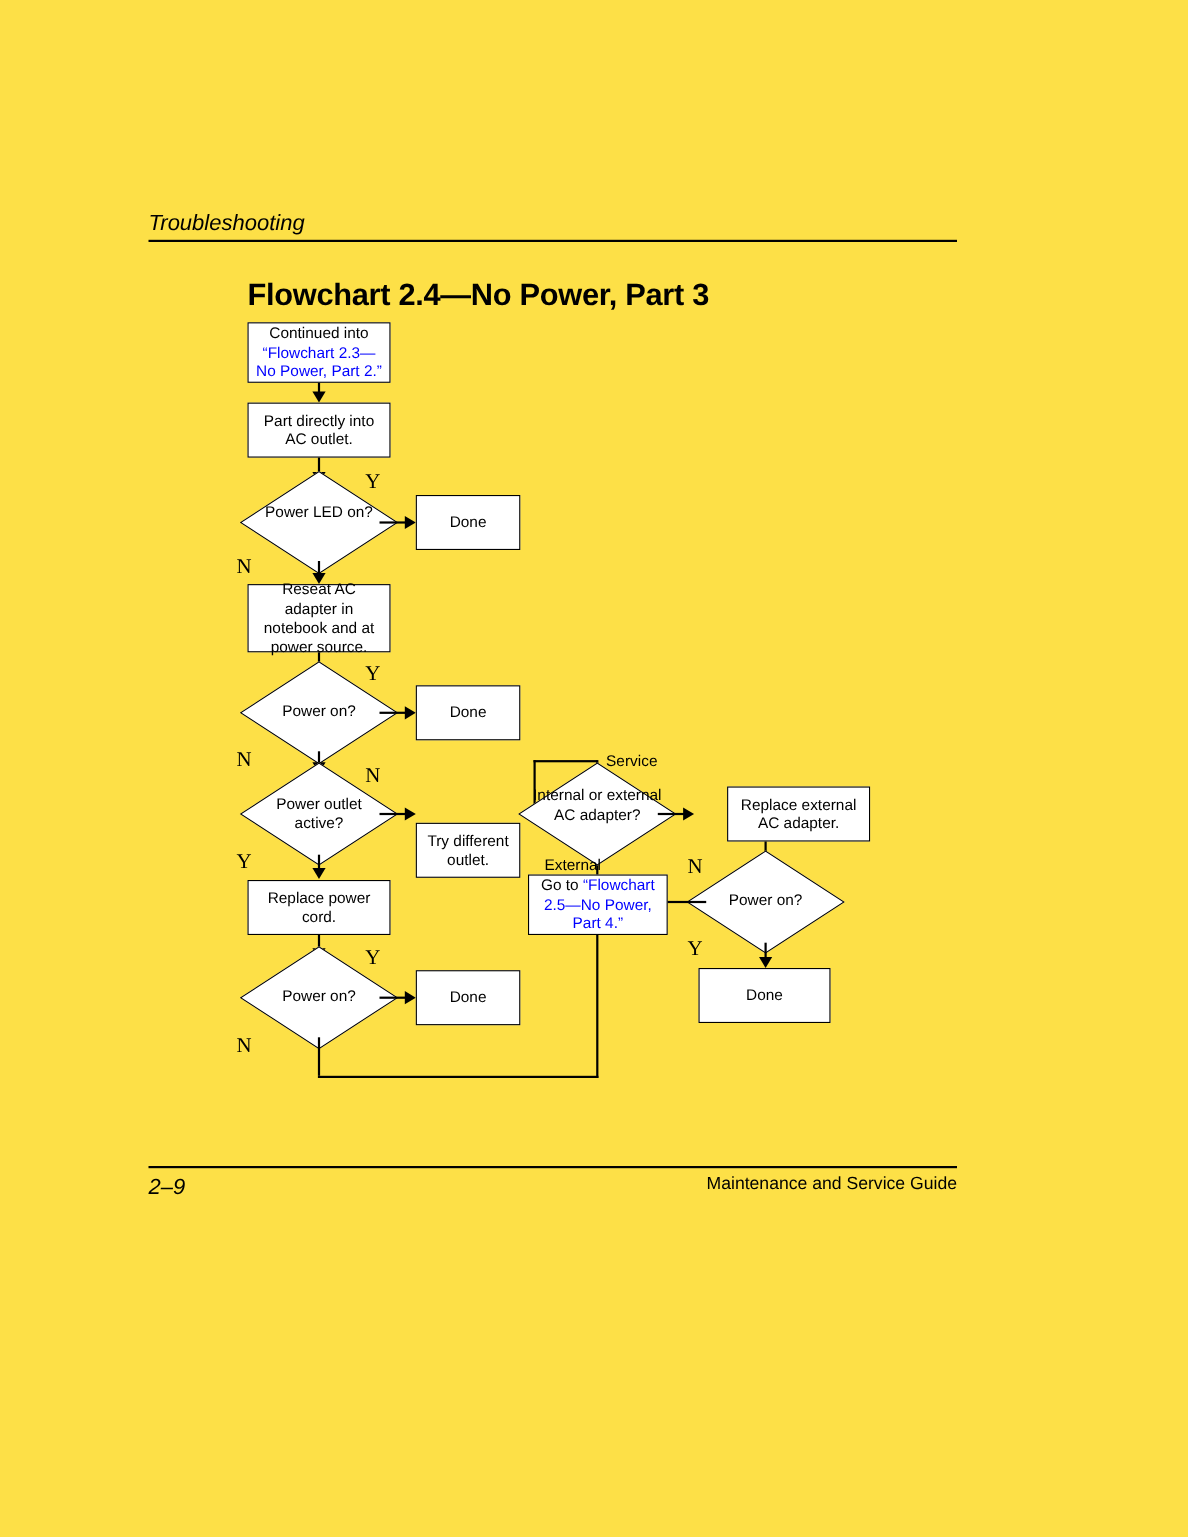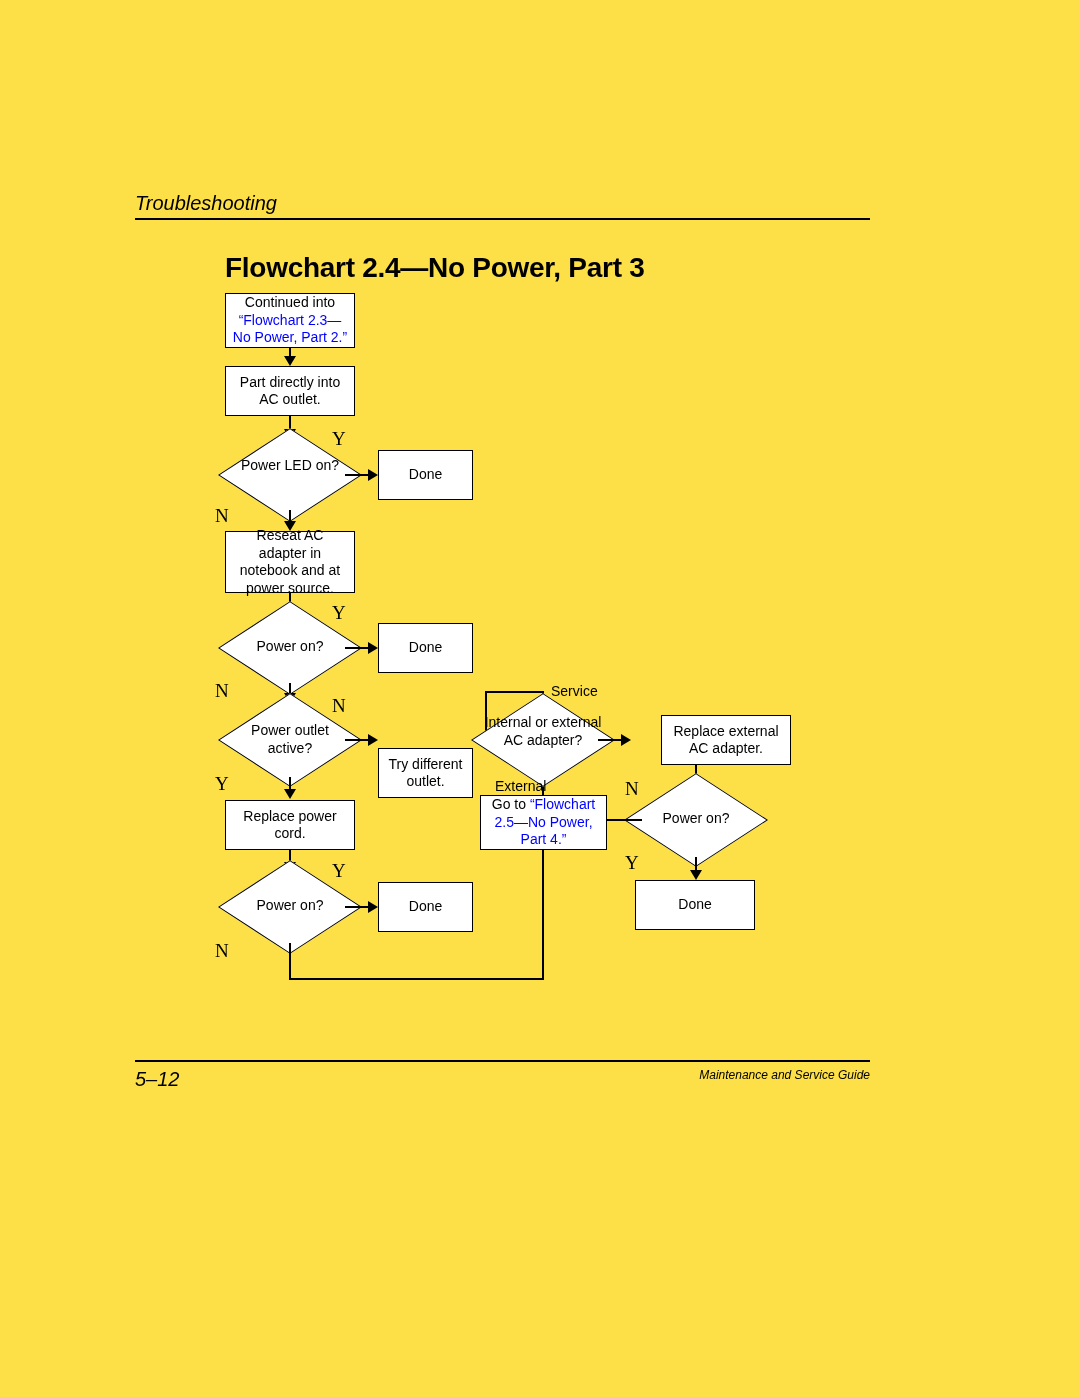--- a/index.html
+++ b/index.html
@@ -19,21 +19,21 @@
   .heading{
     position:absolute;left:225px;top:252px;
     font-weight:700;font-size:28px;letter-spacing:-0.01em;
   }
   .footer-left{
     position:absolute;left:135px;top:1068px;
     font-style:italic;font-size:20px;
   }
   .footer-right{
     position:absolute;right:210px;top:1068px;
-    font-style:italic;font-size:12px;text-align:center;
+    font-size:16px;text-align:center;
   }
 
   
   .box{
     position:absolute;border:1.5px solid #000;background:#fff;
     display:flex;align-items:center;justify-content:center;
     text-align:center;font-size:14px;line-height:1.25;
     box-sizing:border-box;padding:4px 6px;
   }
   .diamond{
@@ -73,21 +73,21 @@
 </head>
 <body>
 
 <div class="page">
 
   <div class="section-label" style="top:192px;">Troubleshooting</div>
   <div class="rule" style="top:218px;"></div>
   <div class="heading">Flowchart 2.4—No Power, Part 3</div>
 
   <div class="rule" style="top:1060px;"></div>
-  <div class="footer-left">5–12</div>
+  <div class="footer-left">2–9</div>
   <div class="footer-right">Maintenance and Service Guide</div>
 
   <div class="box" style="left:225px;top:293px;width:130px;height:55px;">
     <span>
       <span>Continued into </span>
       <span class="link">“Flowchart 2.3—No Power, Part 2.”</span>
     </span>
   </div>
   <div class="vline" style="left:289px;top:348px;height:10px;"></div>
   <div class="ahead-down" style="left:284px;top:356px;"></div>

